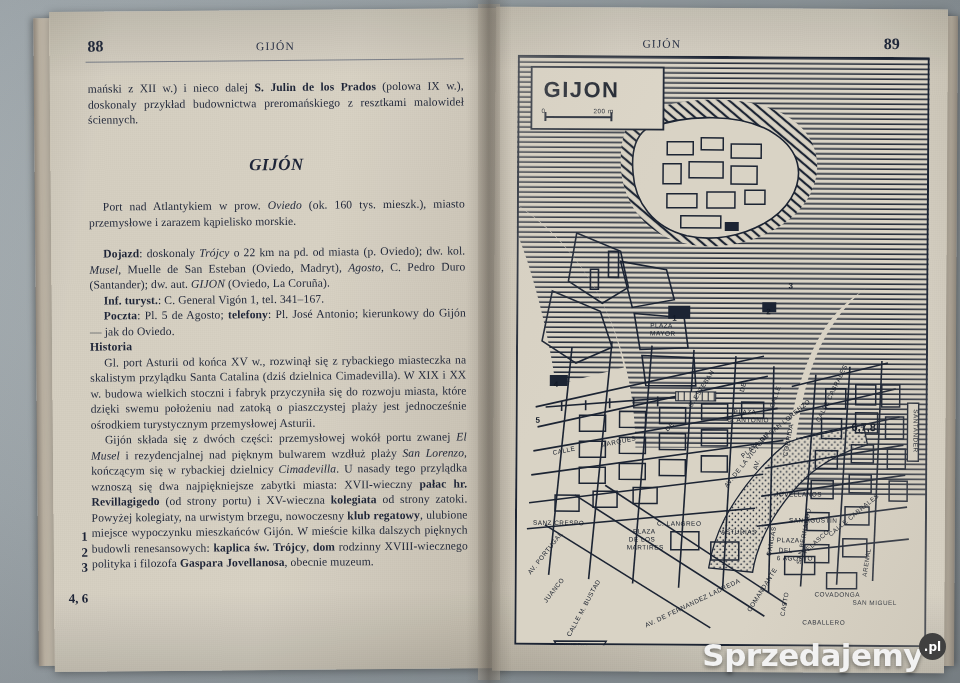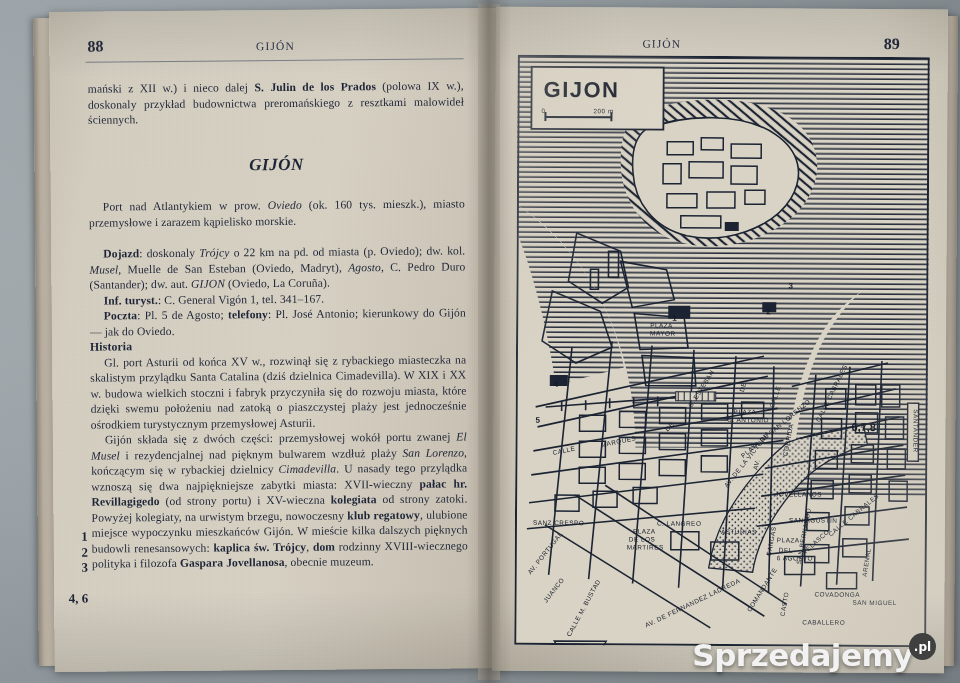--- a/index.html
+++ b/index.html
@@ -116,21 +116,21 @@
   }
   #mapsvg{display:block;width:100%;height:100%;}
   
   #mapfade{
     position:absolute;inset:0;pointer-events:none;
     background:linear-gradient(115deg, rgba(205,198,184,.30) 0%, rgba(205,198,184,0) 28%, rgba(205,198,184,0) 72%, rgba(190,183,169,.35) 100%);
   }
 
   
   #watermark{
-    position:absolute;right:24px;bottom:10px;
+    position:absolute;right:14px;bottom:10px;
     display:flex;align-items:flex-start;
     font-family:"DejaVu Sans", sans-serif;
     font-weight:700;font-size:31px;color:#f2f2f2;
     text-shadow:0 2px 4px rgba(0,0,0,.45);
     letter-spacing:-.5px;
   }
   #wmbadge{
     display:inline-flex;align-items:center;justify-content:center;
     background:#404040;color:#fff;border-radius:50%;
     width:27px;height:27px;font-size:12px;margin-left:-4px;margin-top:-4px;

